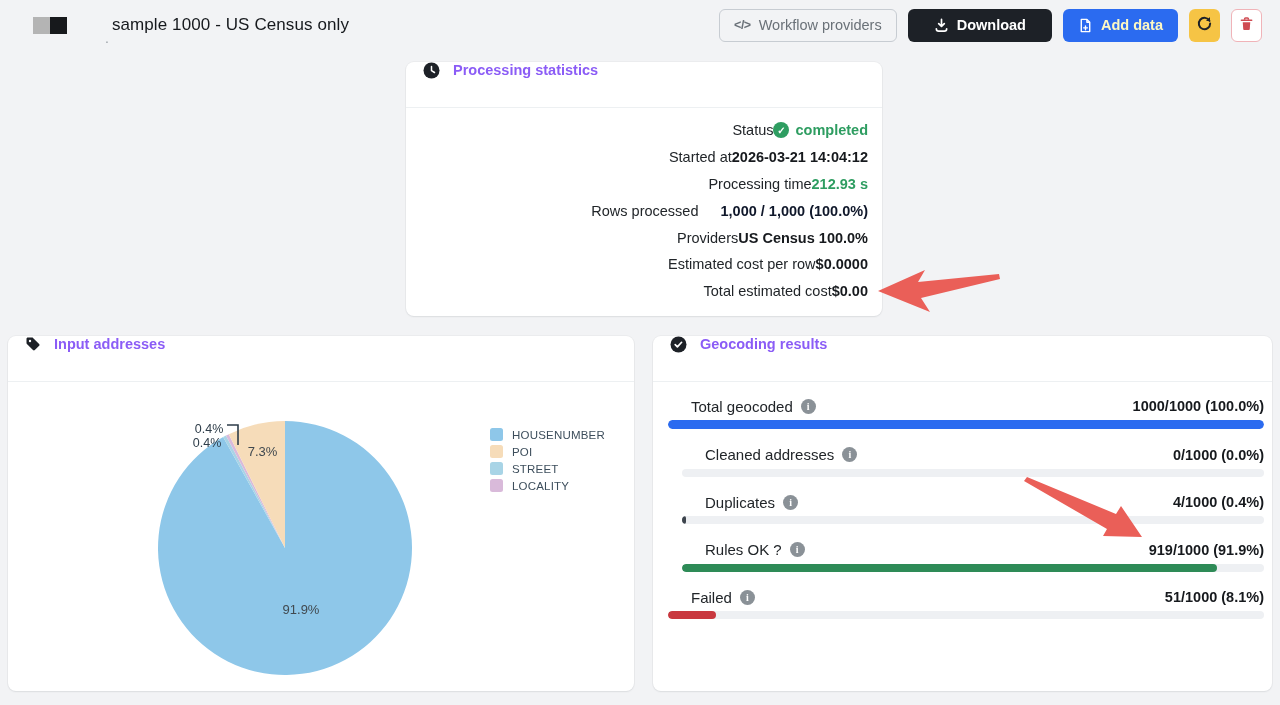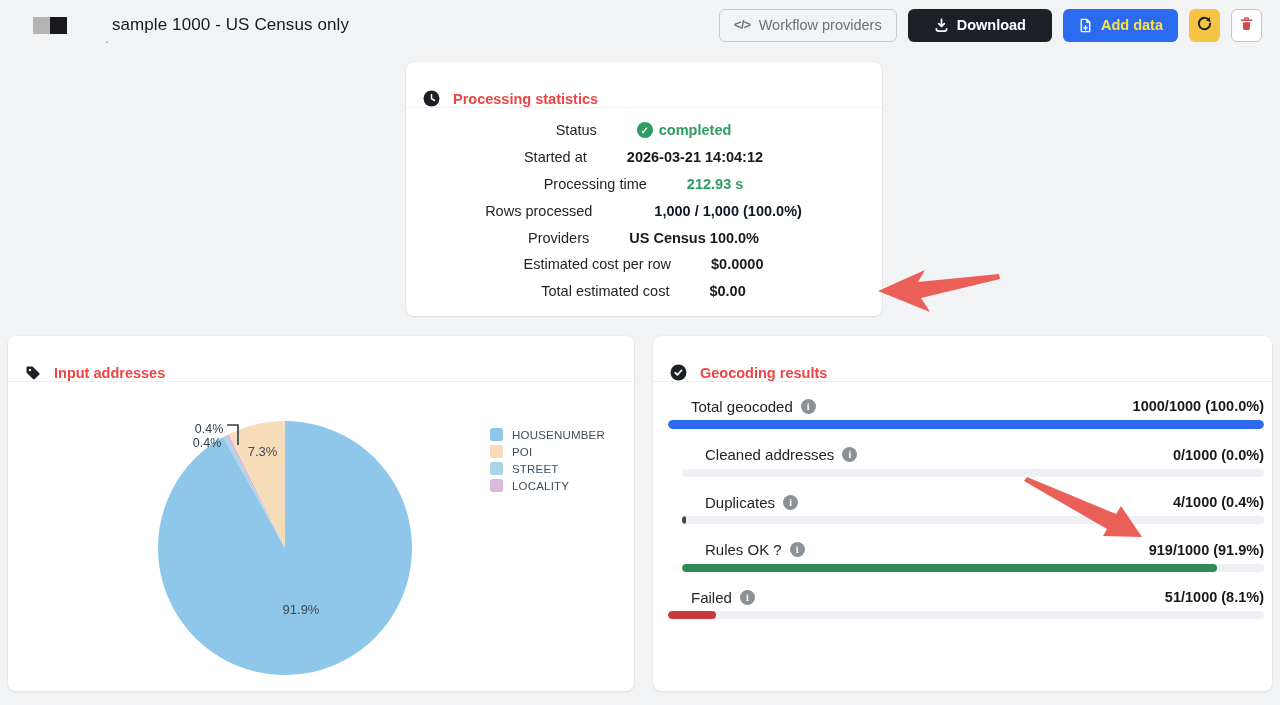--- a/index.html
+++ b/index.html
@@ -24,41 +24,41 @@
   .page-title { font-size:17px; font-weight:500; color:#16191d; letter-spacing:.1px; }
   .actions { margin-left:auto; display:flex; align-items:center; gap:11px; }
   .btn {
     height:33px; border-radius:6px; font-size:14.5px; font-weight:600;
     display:inline-flex; align-items:center; gap:8px; cursor:pointer;
     border:1px solid transparent; font-family:inherit;
   }
   .btn-outline { background:transparent; border-color:#c7ccd2; color:#6a7178; padding:0 14px; font-weight:500;}
   .btn-outline .code-glyph { font-size:12.5px; font-weight:700; letter-spacing:-0.5px; }
   .btn-dark { background:#1d2127; color:#fff; padding:0 25px; }
-  .btn-primary { background:#2b6bf0; color:#fde047; padding:0 14px; }
+  .btn-primary { background:#2b6bf0; color:#fef9c3; padding:0 14px; }
   .btn-icon { width:31px; justify-content:center; padding:0; }
   .btn-warning { background:#f6c445; color:#1d2127; }
   .btn-danger-o { background:#ffffff; border-color:#f0b3b8; }
 
   
   .card {
     position:absolute; background:#fff; border-radius:8px;
     box-shadow:0 1px 2px rgba(20,30,40,.07), 0 0 0 1px rgba(20,30,40,.03);
   }
   .card-header {
-    height:46px; display:flex; align-items:flex-end; gap:13px;
+    height:46px; display:flex; align-items:flex-start; gap:13px;
     padding:0 17px; border-bottom:1px solid #edf0f2;
-    font-size:14.5px; font-weight:700; color:#ef4444;
+    font-size:14.5px; font-weight:700; color:#8b5cf6;
   }
   .hdr-icon { display:inline-flex; flex:0 0 auto; }
 
   
   .stats-card { left:406px; top:62px; width:476px; height:254px; }
   .stats-body { padding:9px 14px 0 13px; }
-  .s-row { height:26.8px; display:flex; align-items:center; justify-content:center; font-size:14.5px;gap:40px; }
+  .s-row { height:26.8px; display:flex; align-items:center; justify-content:flex-end; font-size:14.5px; }
   .s-label { color:#212529; }
   .s-value { font-weight:700; color:#16191d; display:inline-flex; align-items:center; gap:6px; }
   .v-green { color:#2e9d61; }
   .v-blue  { color:#0f172a;margin-left:22px; }
   .status-check {
     width:16px; height:16px; border-radius:50%; background:#2e9d61;
     color:#fff; font-size:10px; font-weight:700;
     display:inline-flex; align-items:center; justify-content:center;
   }
 

